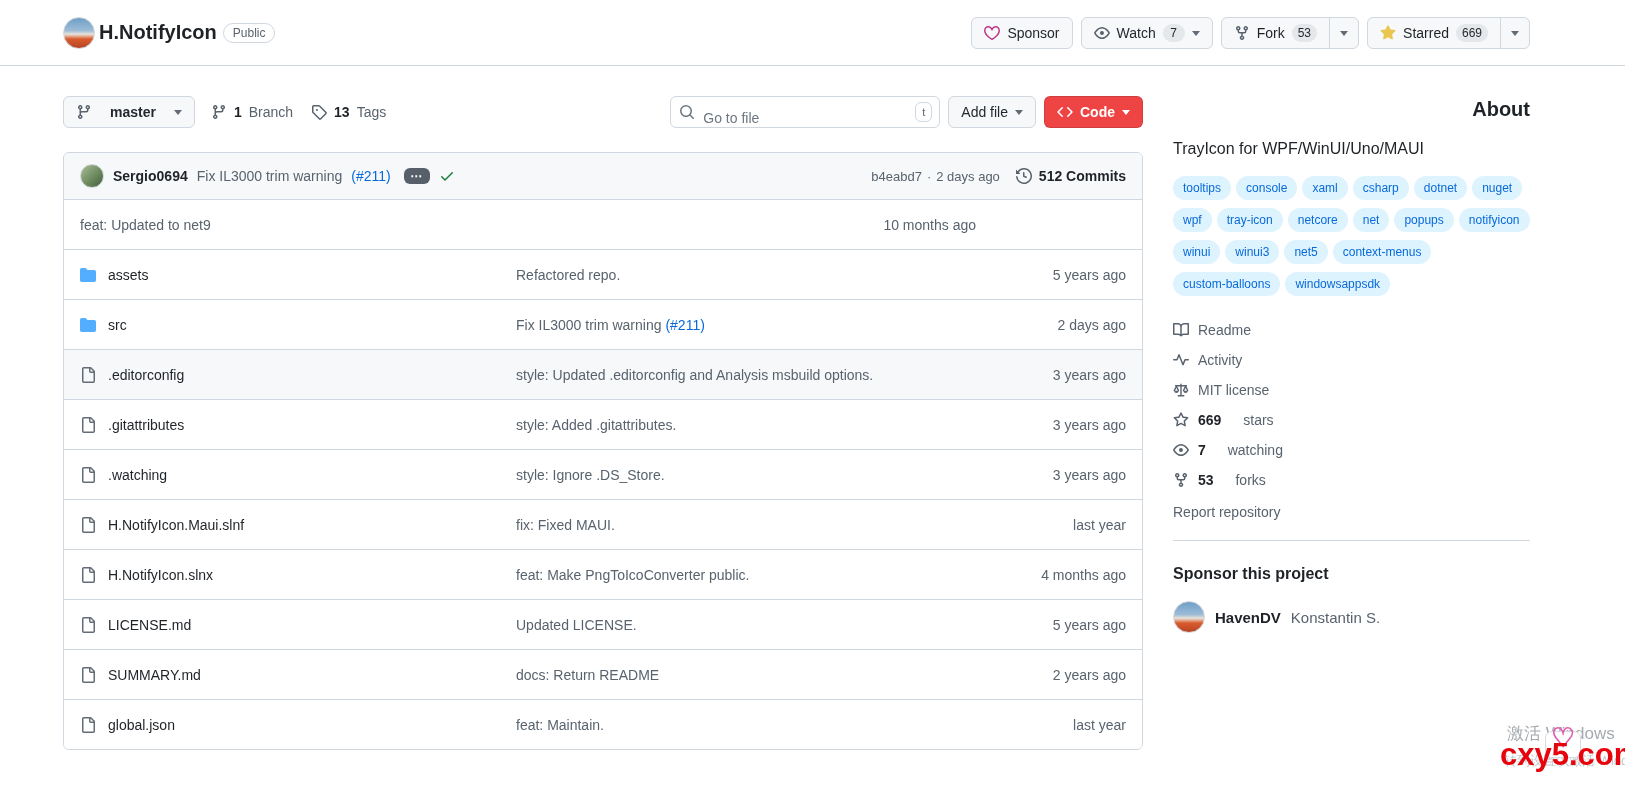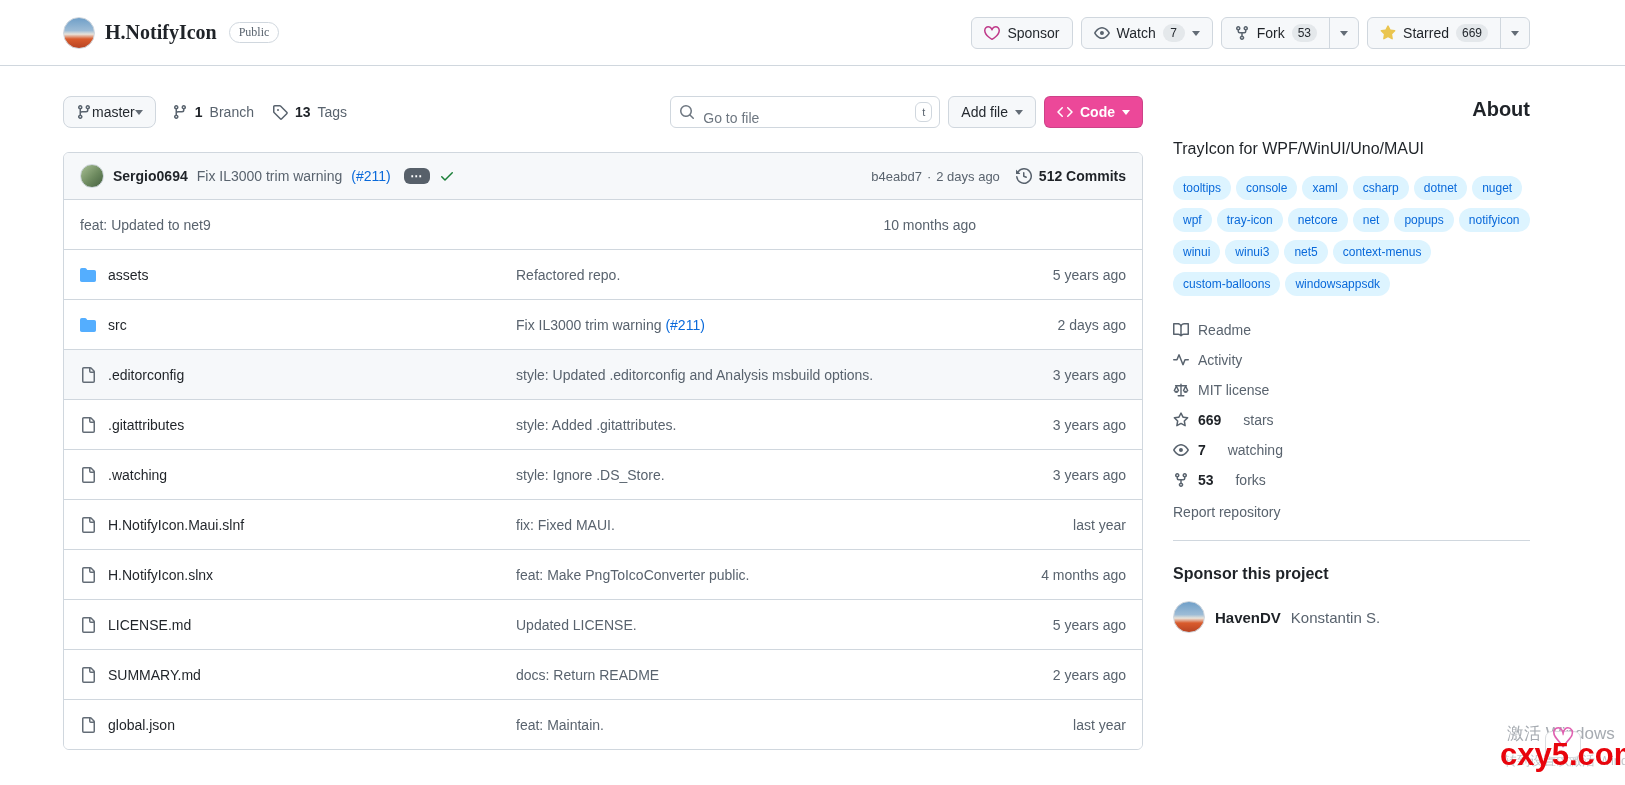--- a/index.html
+++ b/index.html
@@ -9,21 +9,21 @@
     background:#ffffff; color:#1f2328;
     font-family:"Liberation Sans", sans-serif; font-size:14px;
   }
   a { text-decoration:none; color:inherit; }
 
   
   .repo-header {
     display:flex; align-items:center; justify-content:space-between;
     height:66px; padding:0 95px 0 63px; border-bottom:1px solid #d0d7de;
   }
-  .repo-id { display:flex; align-items:center; gap:10px;font-family:Liberation Serif, serif; }
+  .repo-id { display:flex; align-items:center; gap:4px; }
   .avatar { border-radius:50%; flex:0 0 auto; }
   .avatar.owner {
     width:32px; height:32px;
     background:linear-gradient(180deg,#6f9fc8 0%,#9dbcd6 42%,#e8e3da 54%,#d95b2d 70%,#b84423 100%);
     border:1px solid #d0d7de;
   }
   .avatar.committer {
     width:24px; height:24px;
     background:linear-gradient(135deg,#a9c095 0%,#6d8a5f 55%,#44603f 100%);
     border:1px solid #d0d7de;
@@ -52,39 +52,39 @@
   .icon16 svg { width:16px; height:16px; }
 
   
   .main { display:flex; padding:30px 95px 0 63px; }
   .col-left { width:1080px; flex:0 0 auto; }
   .col-right { width:357px; margin-left:30px; flex:0 0 auto; padding-top:2px; }
 
   
   .toolbar { display:flex; align-items:center; justify-content:space-between; margin-bottom:24px; }
   .toolbar-left { display:flex; align-items:center; gap:16px; }
-  .branch-btn { font-weight:400; gap:0;border-radius:8px; }
+  .branch-btn { font-weight:700; gap:18px; }
   .ref-links { display:flex; align-items:center; gap:18px; }
   .ref-link { display:flex; align-items:center; gap:7px; color:#59636e; cursor:pointer; }
   .ref-link b { color:#1f2328; }
   .toolbar-right { display:flex; align-items:center; gap:8px; }
   .goto-wrap { position:relative; }
   .goto-input {
     width:270px; height:32px; border:1px solid #d0d7de; border-radius:6px;
     padding:12px 34px 0 32px; font-size:14px; color:#1f2328; background:#fff;
     font-family:"Liberation Sans",sans-serif;
   }
   .goto-input::placeholder { color:#6e7781; }
   .goto-search-icon { position:absolute; left:9px; top:8px; }
   .goto-kbd {
     position:absolute; right:8px; top:6px; border:1px solid #d0d7de; border-radius:6px;
     font-size:11px; color:#59636e; line-height:18px; padding:0 6px; background:#fff;
   }
   .addfile-btn { font-weight:400; }
-  .code-btn { background:#ec4899; border-color:rgba(31,35,40,.15); color:#fff; font-weight:700; }
+  .code-btn { background:#ef4444; border-color:rgba(31,35,40,.15); color:#fff; font-weight:700; }
 
   
   .file-table { border:1px solid #d0d7de; border-radius:6px; overflow:hidden; }
   .commit-bar {
     display:flex; align-items:center; justify-content:space-between;
     background:#f6f8fa; padding:11px 16px;
   }
   .commit-left { display:flex; align-items:center; gap:9px; }
   .commit-author { font-weight:700; color:#1f2328; }
   .commit-msg { color:#59636e; }

